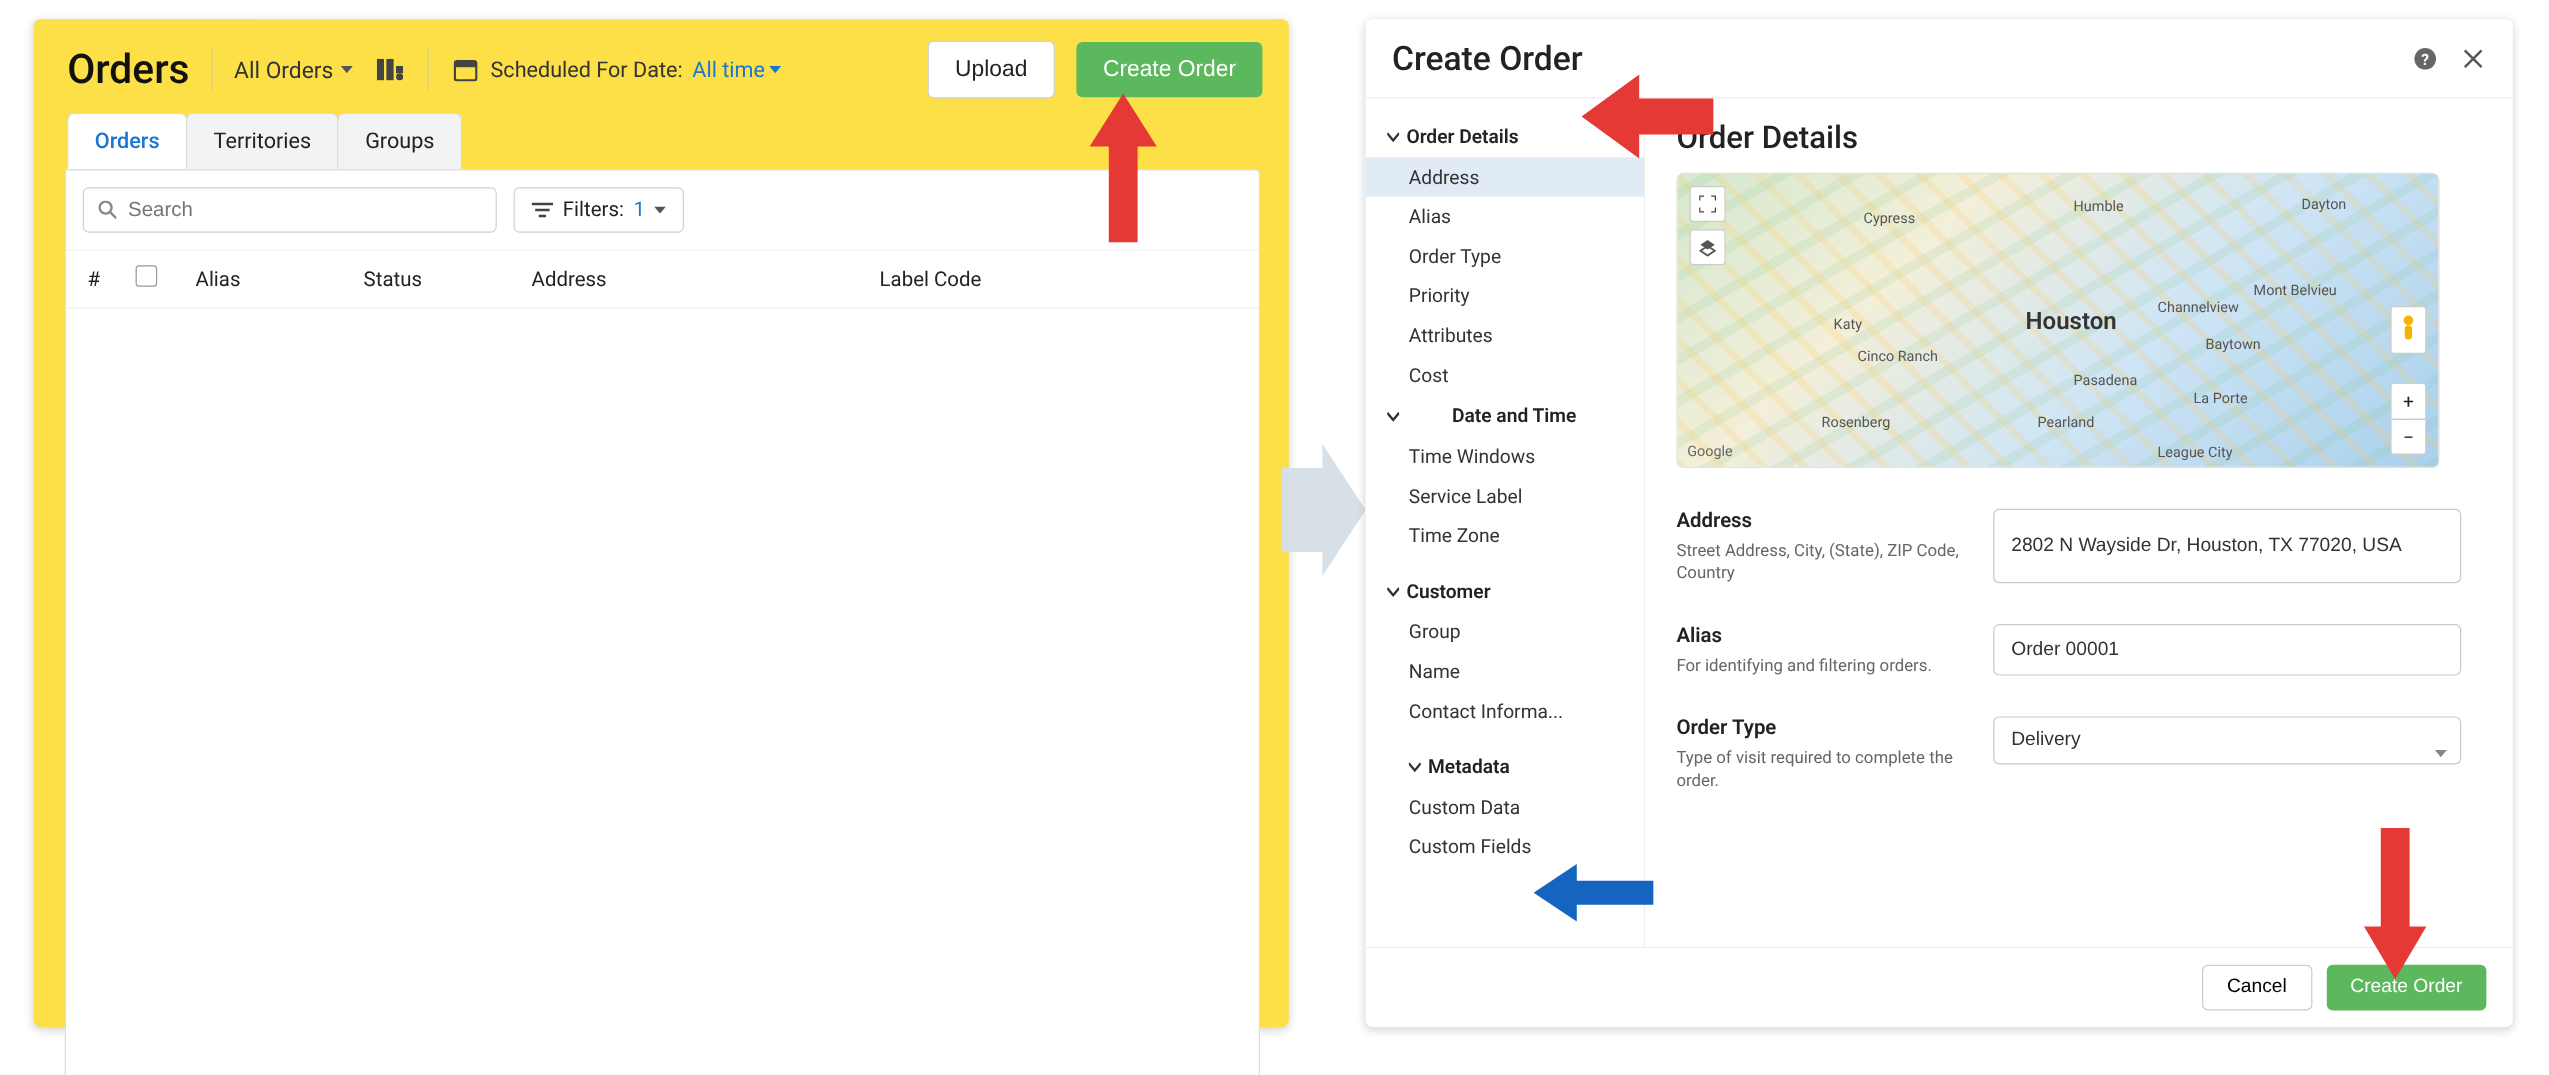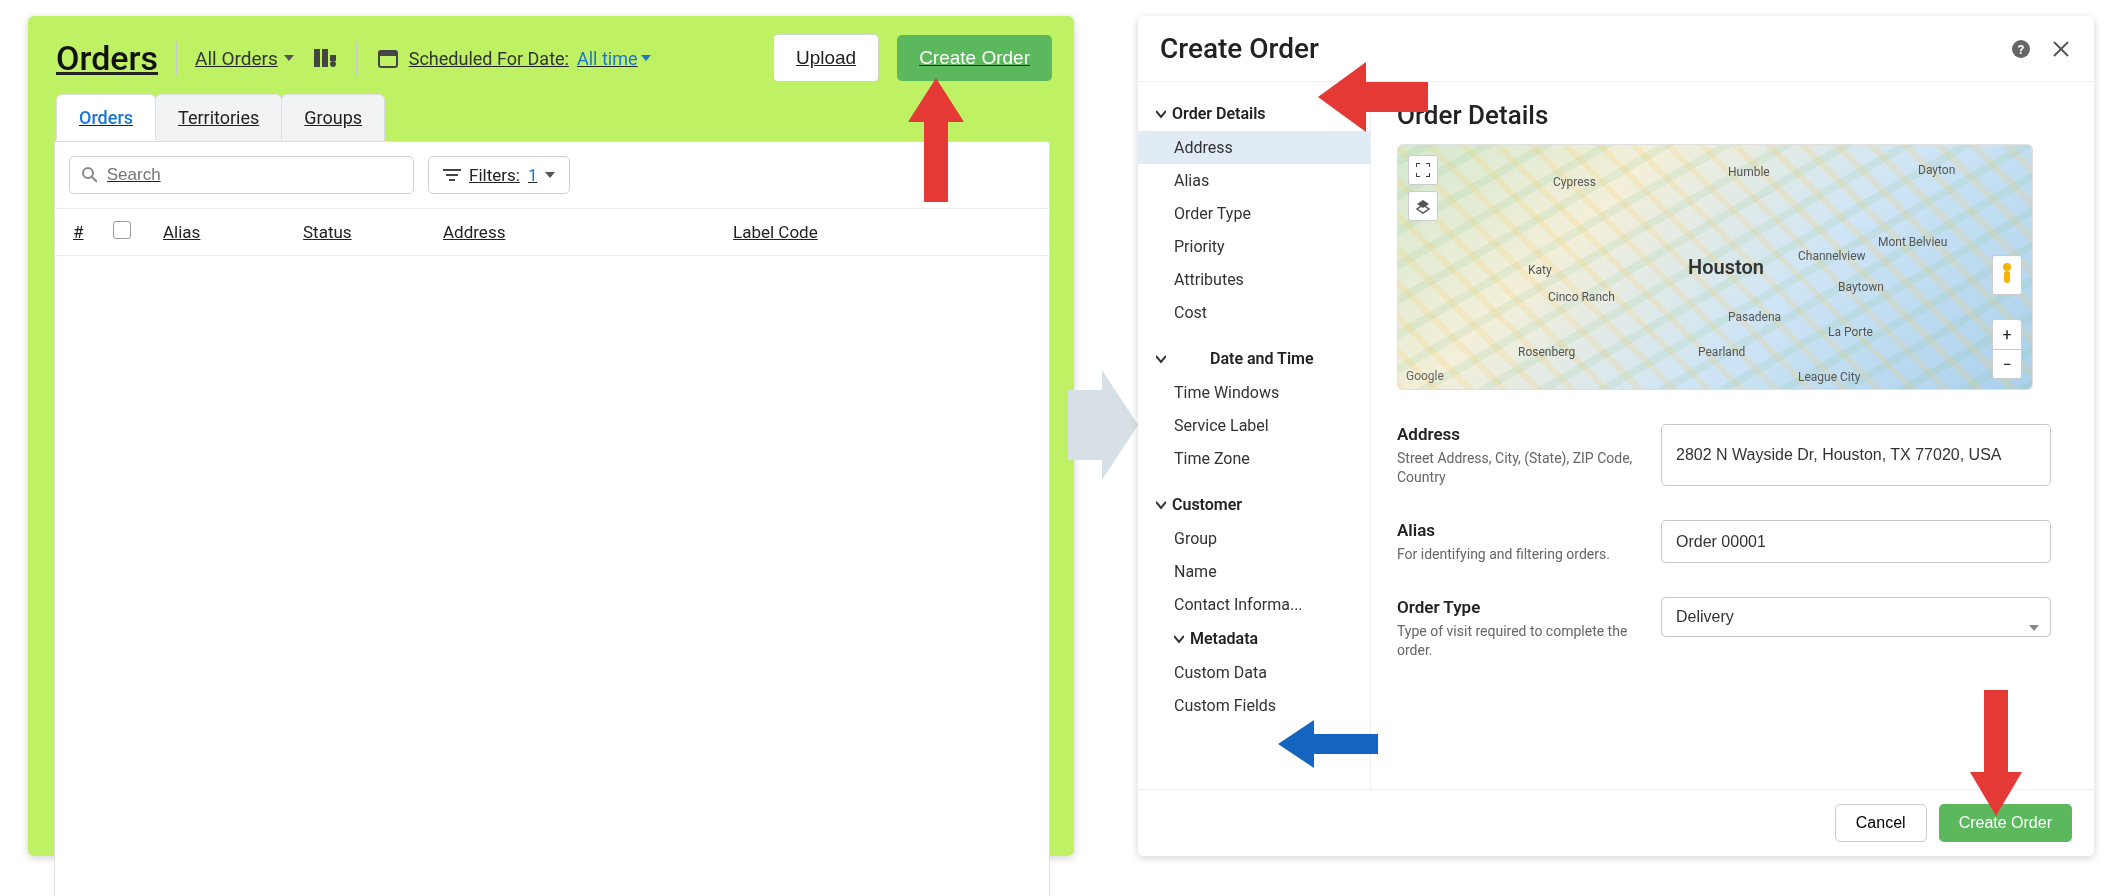--- a/index.html
+++ b/index.html
@@ -1,19 +1,19 @@
 <!DOCTYPE html>
 <html><head>
 <meta charset="utf-8">
 <style>
 * { box-sizing: border-box; margin: 0; padding: 0; }
 body { font-family: -apple-system, BlinkMacSystemFont, "Segoe UI", Roboto, Arial, sans-serif; background: #fff; color: #222; width: 2124px; height: 896px; position: relative; overflow: hidden; }
 
 
-.left-panel { position: absolute; left: 28px; top: 16px; width: 1046px; height: 840px; background: #bef264; border-radius: 6px; box-shadow: 0 2px 8px rgba(0,0,0,0.18); text-decoration: underline; }
+.left-panel { position: absolute; left: 28px; top: 16px; width: 1046px; height: 840px; background: #fde047; border-radius: 6px; box-shadow: 0 2px 8px rgba(0,0,0,0.18); }
 .lp-header { display: flex; align-items: center; padding: 18px 22px 12px 28px; gap: 18px; }
 .lp-title { font-size: 34px; font-weight: 500; color: #111; }
 .vbar { width: 1px; height: 34px; background: #c8c8c8; }
 .dropdown-all { display: flex; align-items: center; font-size: 19px; color: #333; cursor: pointer; gap:6px; }
 .icon-btn { width: 26px; height: 26px; display: flex; align-items: center; justify-content: center; cursor: pointer; color:#333; }
 .sched-wrap { display: flex; align-items: center; gap: 8px; color:#333; font-size:18px; }
 .sched-link { color: #1976d2; cursor: pointer; display:flex; align-items:center; gap:4px; }
 .btn-upload { margin-left: auto; background: #fff; border: 1px solid #d0d0d0; border-radius: 5px; padding: 12px 22px; font-size: 19px; cursor: pointer; color:#222; }
 .btn-create { background: #5cb85c; color: #fff; border: none; border-radius: 5px; padding: 12px 22px; font-size: 19px; font-weight: 500; cursor: pointer; }
 .lp-tabs { display: flex; padding-left: 28px; gap:0; }
@@ -206,41 +206,41 @@
           </svg>
         <span>Order Details</span>
       </div>
       <div class="side-item active">Address</div>
       <div class="side-item">Alias</div>
       <div class="side-item">Order Type</div>
       <div class="side-item">Priority</div>
       <div class="side-item">Attributes</div>
       <div class="side-item">Cost</div>
 
-      <div class="side-section-h" style="margin-top:12px;gap:44px;">
+      <div class="side-section-h" style="gap:44px;">
         <svg width="10" height="10">
             <path d="M0 2 L5 8 L10 2" fill="none" stroke="#333" stroke-width="2"></path>
           </svg>
         <span>Date and Time</span>
       </div>
       <div class="side-item">Time Windows</div>
       <div class="side-item">Service Label</div>
       <div class="side-item">Time Zone</div>
 
       <div class="side-section-h" style="margin-top:12px;">
         <svg width="10" height="10">
             <path d="M0 2 L5 8 L10 2" fill="none" stroke="#333" stroke-width="2"></path>
           </svg>
         <span>Customer</span>
       </div>
       <div class="side-item">Group</div>
       <div class="side-item">Name</div>
       <div class="side-item">Contact Informa...</div>
 
-      <div class="side-section-h" style="padding-left:36px;">
+      <div class="side-section-h" style="margin-top:12px;padding-left:36px;">
         <svg width="10" height="10">
             <path d="M0 2 L5 8 L10 2" fill="none" stroke="#333" stroke-width="2"></path>
           </svg>
         <span>Metadata</span>
       </div>
       <div class="side-item">Custom Data</div>
       <div class="side-item">Custom Fields</div>
     </div>
 
     <div class="rp-content">

